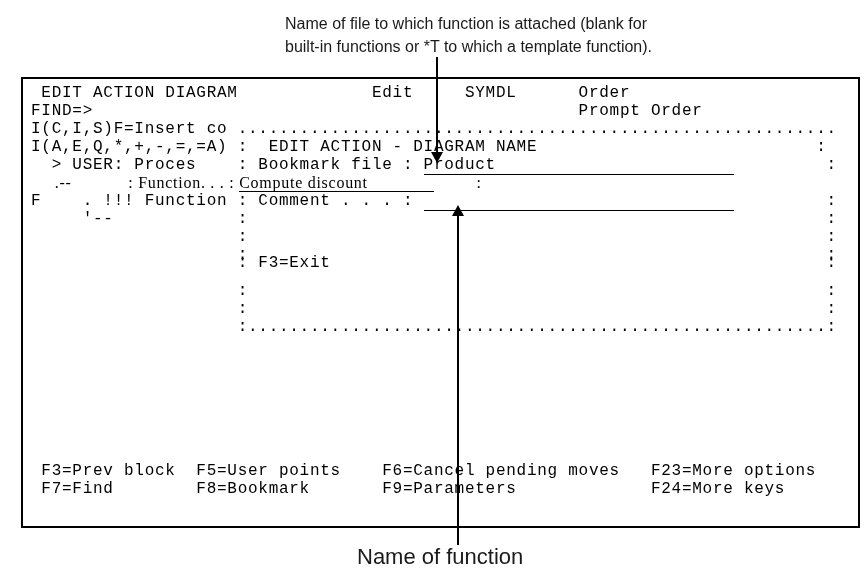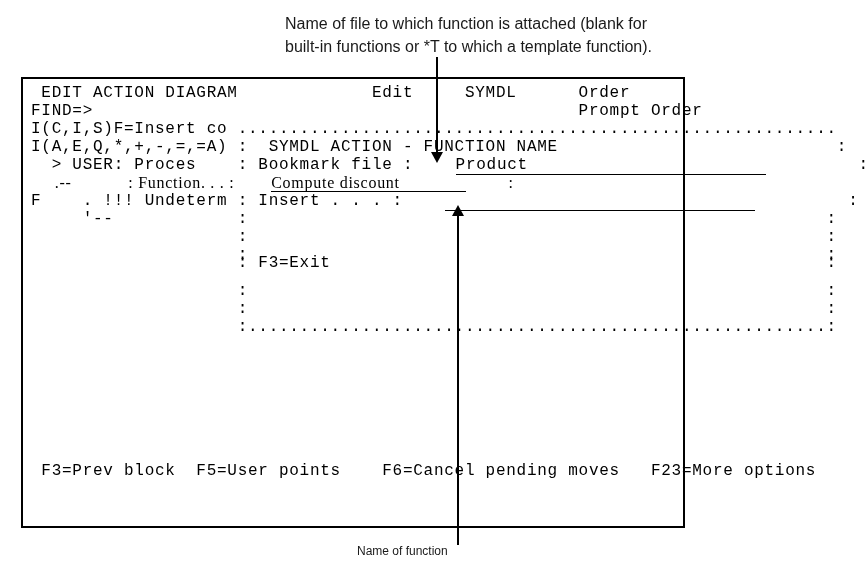--- a/index.html
+++ b/index.html
@@ -5,32 +5,32 @@
   html,body { margin:0; padding:0; background:#ffffff; }
   .figure {
     position:relative; width:867px; height:580px; background:#ffffff;
     overflow:hidden; color:#000;
   }
   .caption {
     position:absolute; font-family:"Liberation Sans", sans-serif;
     color:#1a1a1a; white-space:nowrap;
   }
   .caption-top { left:277px; top:12px; font-size:16px; line-height:23px;margin-left:8px; }
-  .caption-bottom { left:357px; top:544px; font-size:12px; }
+  .caption-bottom { left:357px; top:544px; font-size:22px; }
   .terminal-box {
-    position:absolute; left:21px; top:77px; width:664px; height:451px;
+    position:absolute; left:21px; top:77px; width:839px; height:451px;
     border:2px solid #000; box-sizing:border-box; background:#ffffff;
   }
   .screen-text { position:absolute; left:0; top:0; right:0; bottom:0; }
   .row {
     position:absolute; left:8px; white-space:pre;
     font-family:"Liberation Mono", monospace; font-size:16px;
     line-height:18px; letter-spacing:0.73px; color:#000;
   }
-  .u { border-bottom:1.5px solid #000;margin-left:32px; }
+  .u { border-bottom:1.5px solid #000; }
   .vline { position:absolute; width:2px; background:#000; }
   .tline { left:436px; top:57px; height:96px; }
   .bline { left:457px; top:214px; height:331px; }
   .tri { position:absolute; width:0; height:0; }
   .tri-down {
     left:431px; top:152px;
     border-left:6px solid transparent; border-right:6px solid transparent;
     border-top:11px solid #000;
   }
   .tri-up {
@@ -47,32 +47,33 @@
   <div class="caption caption-top">
     <div>Name of file to which function is attached (blank for</div>
     <div>built-in functions or *T to which a template function).</div>
   </div>
 
   <div class="terminal-box">
     <div class="screen-text">
         <div class="row" style="top: 5px;"><span> EDIT ACTION DIAGRAM             Edit     SYMDL      Order</span></div>
         <div class="row" style="top: 23px; text-align: right;"><span>FIND=&gt;</span><span>                                               Prompt Order</span></div>
         <div class="row" style="top: 41px;"><span>I(C,I,S)F=Insert co ..........................................................</span></div>
-        <div class="row" style="top: 59px;"><span>I(A,E,Q,*,+,-,=,=A) :  SYMDL ACTION - FUNCTION NAME                           :</span></div>
+        <div class="row" style="top: 59px;"><span>I(A,E,Q,*,+,-,=,=A) :  EDIT ACTION - DIAGRAM NAME                           :</span></div>
         <div class="row" style="top: 77px;"><span>  &gt; USER: Proces    : </span><span>Bookmark file : </span><span class="u">Product                       </span><span>         :</span></div>
         <div class="row" style="top: 95px; font-family: Liberation Serif, serif;"><span>     .--            : </span><span>Function. . . : </span><span class="u">Compute discount              </span><span>         :</span></div>
-        <div class="row" style="top: 113px;"><span>F    . !!! Undeterm : </span><span>Insert . . . : </span><span class="u">                              </span><span>         :</span></div>
+        <div class="row" style="top: 113px;"><span>F    . !!! Function : </span><span>Comment . . . : </span><span class="u">                              </span><span>         :</span></div>
         <div class="row" style="top: 131px;"><span>     '--            :                                                        :</span></div>
         <div class="row" style="top: 149px;"><span>                    :                                                        :</span></div>
         <div class="row" style="top: 167px;"><span>                    :                                                        :</span></div>
         <div class="row" style="top: 175px;"><span>                    : F3=Exit                                                :</span></div>
         <div class="row" style="top: 203px;"><span>                    :                                                        :</span></div>
         <div class="row" style="top: 221px;"><span>                    :                                                        :</span></div>
         <div class="row" style="top: 239px;"><span>                    :........................................................:</span></div>
         <div class="row" style="top: 383px; text-align: center;"><span> F3=Prev block  F5=User points    F6=Cancel pending moves   F23=More options</span></div>
+        <div class="row" style="top: 401px;"><span> F7=Find        F8=Bookmark       F9=Parameters             F24=More keys</span></div>
       </div>
   </div>
 
   <div class="vline tline"></div>
   <div class="tri tri-down"></div>
 
   <div class="tri tri-up"></div>
   <div class="vline bline"></div>
 
   <div class="caption caption-bottom">Name of function</div>

